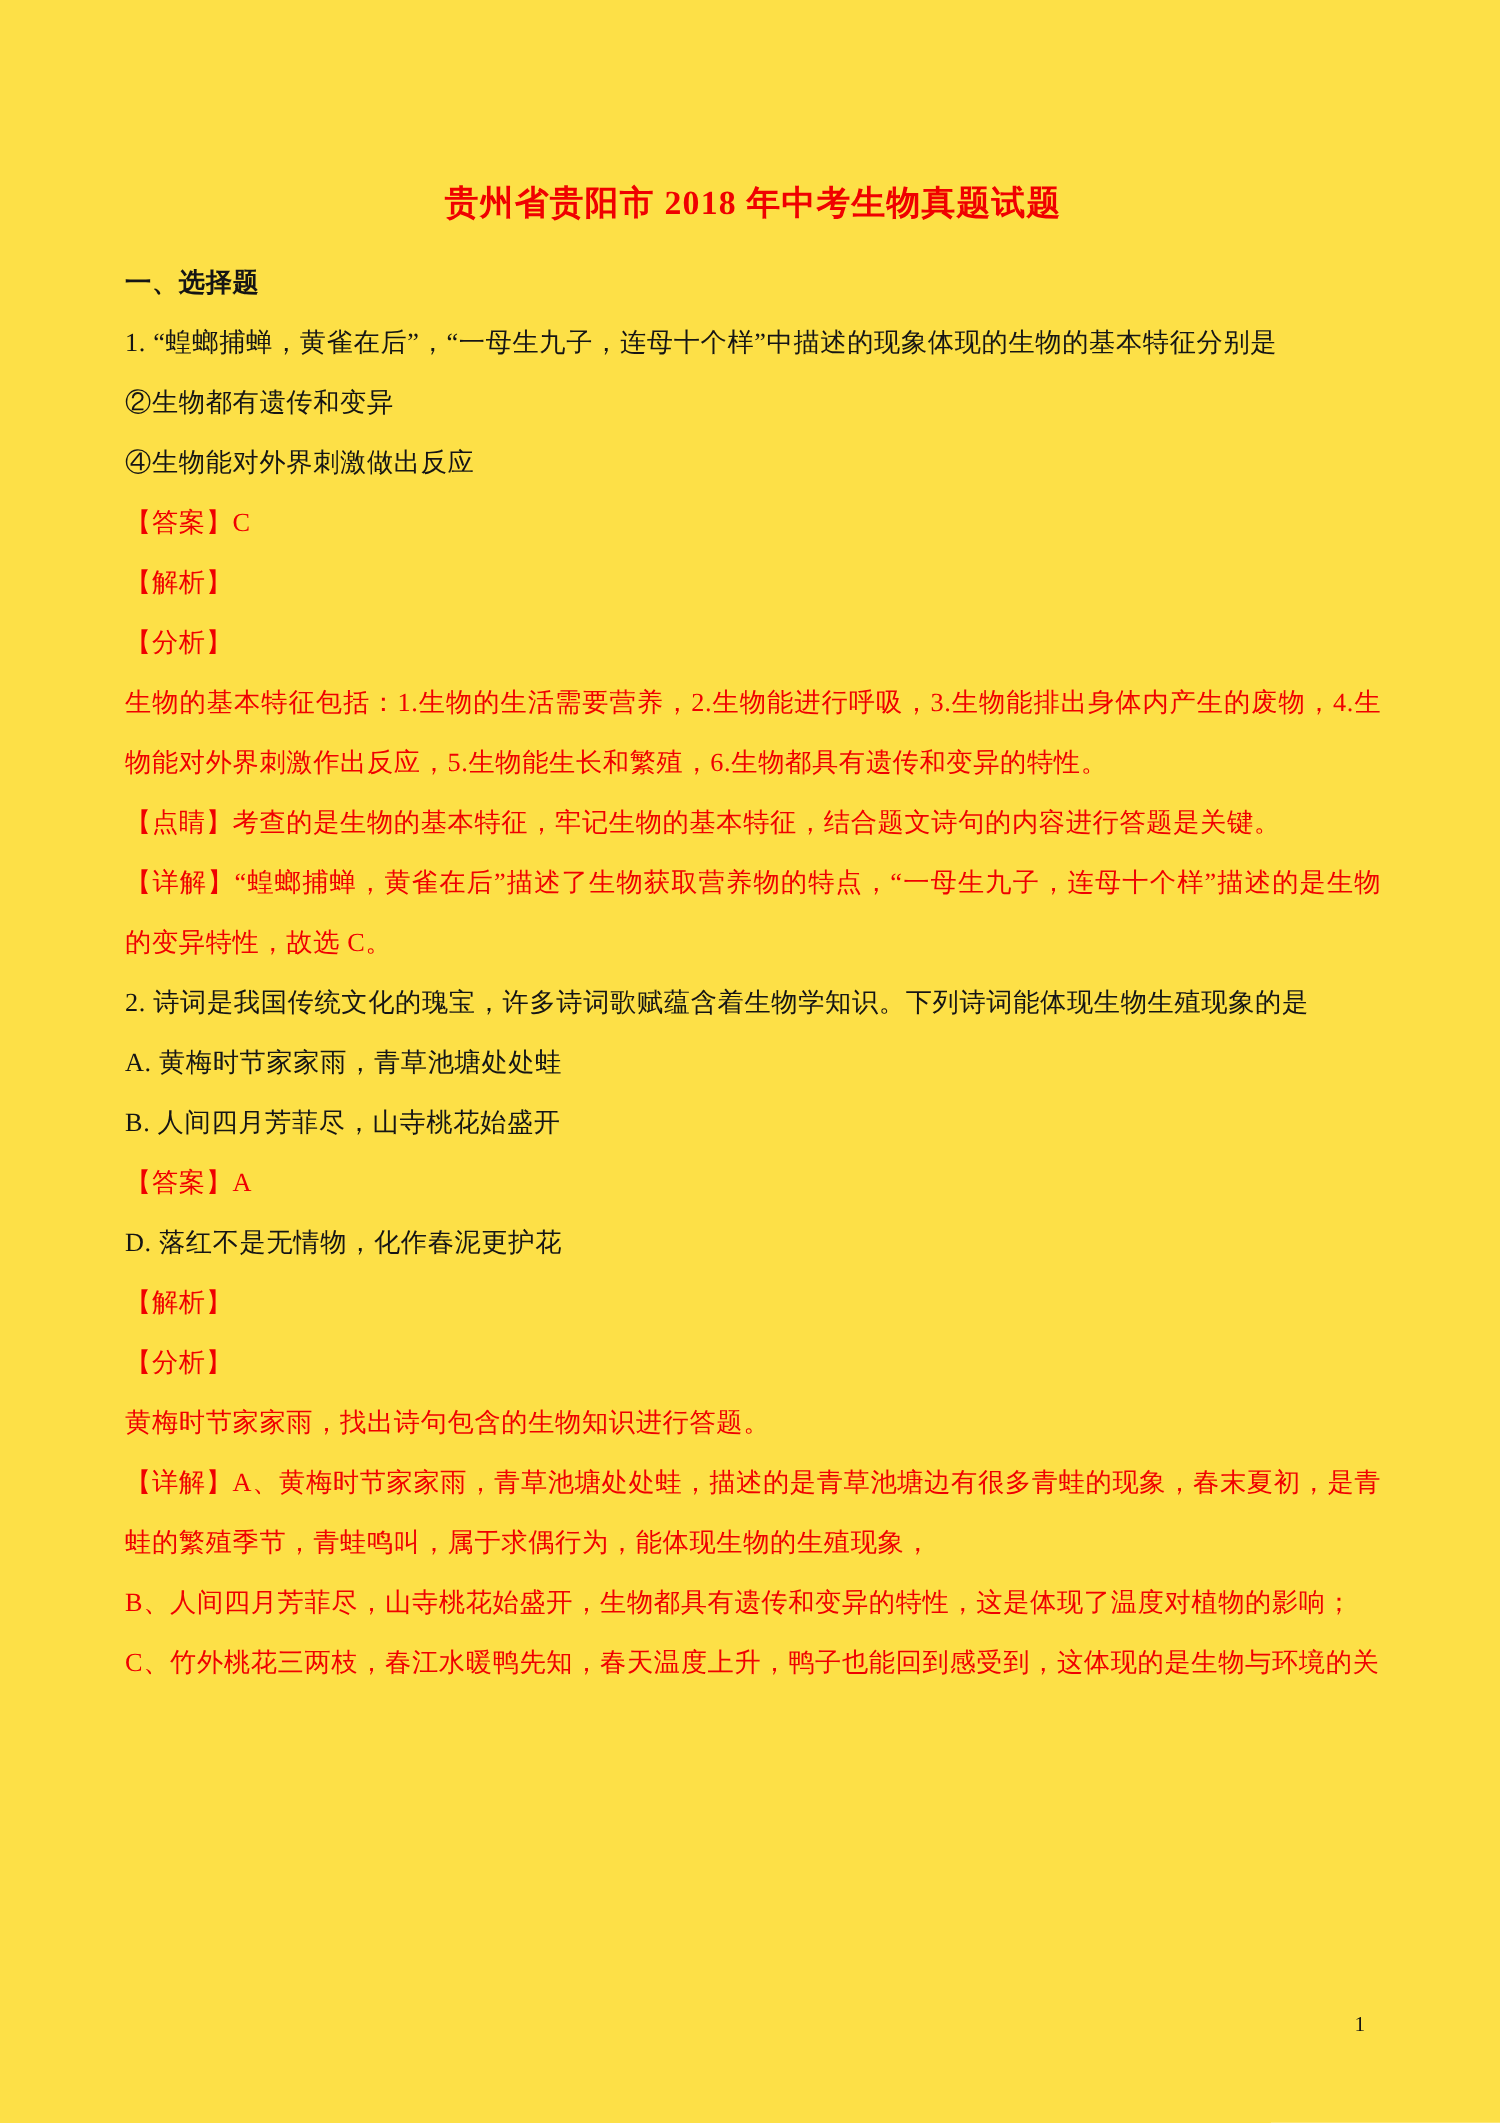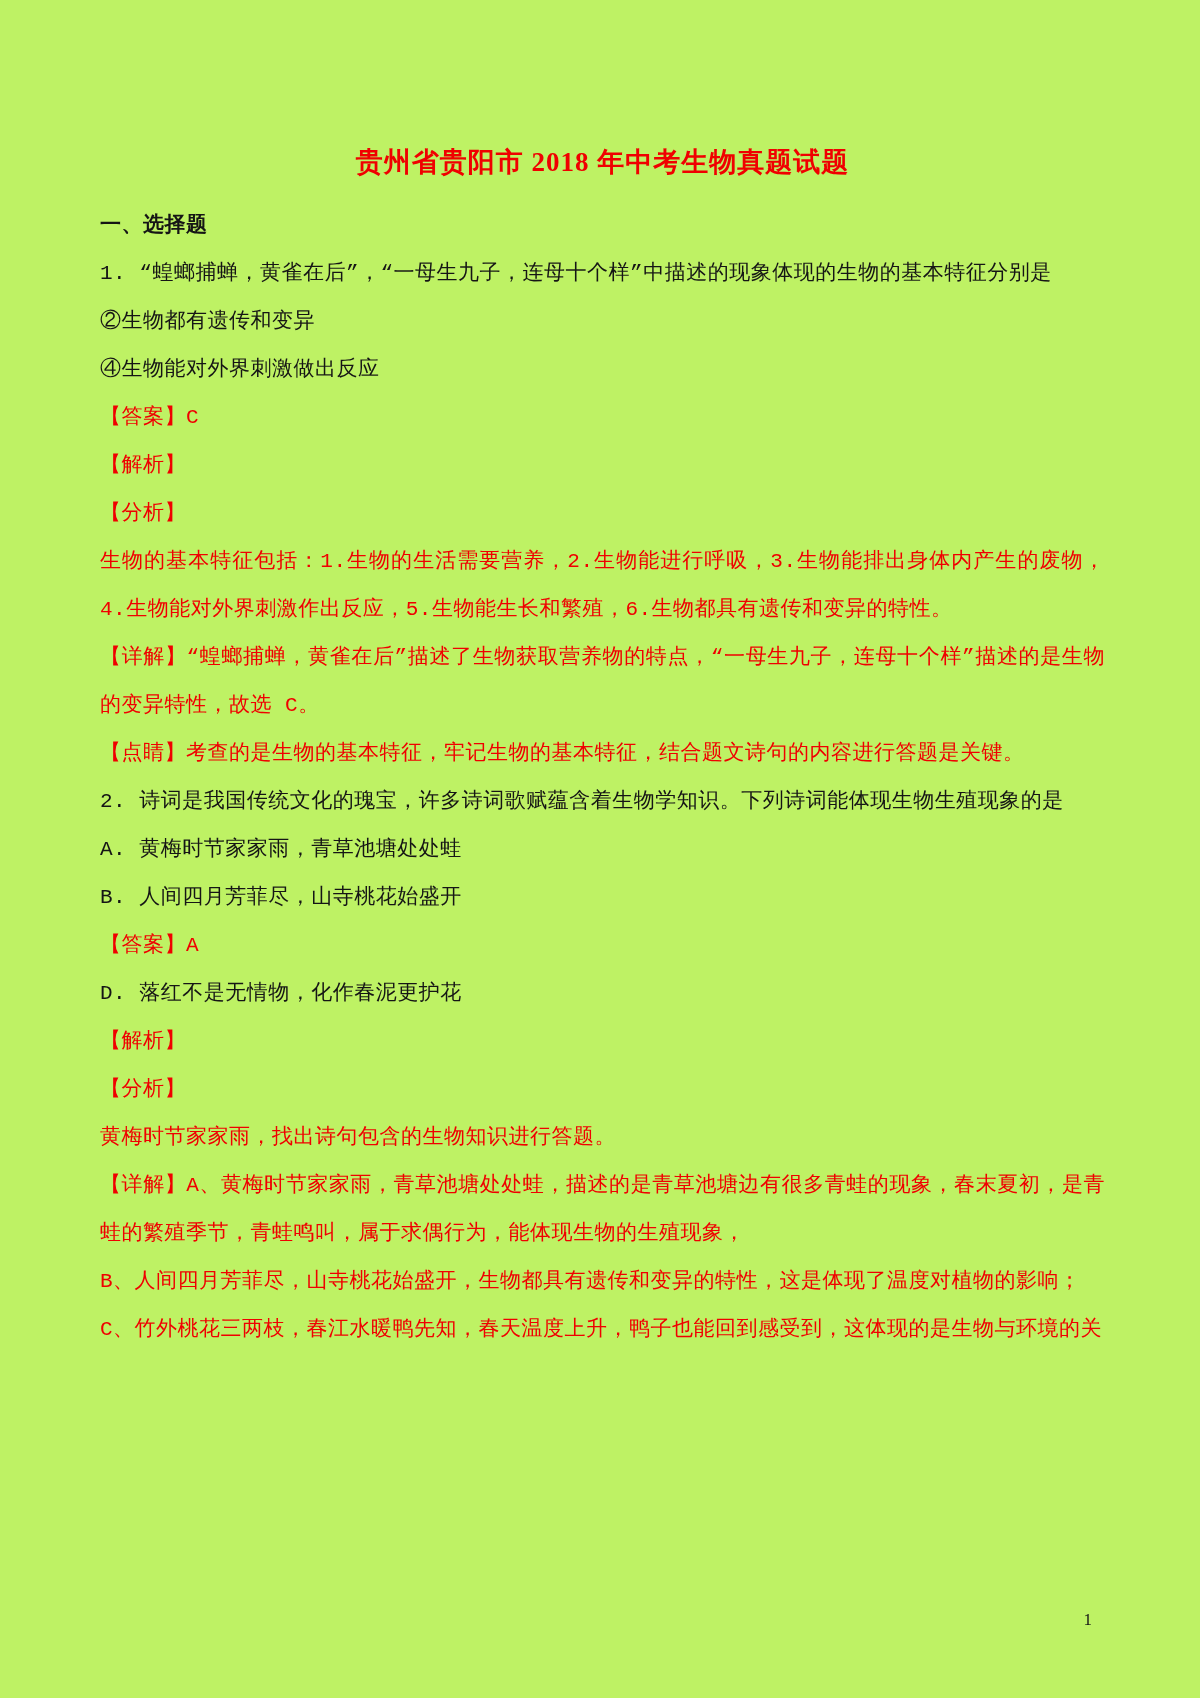--- a/index.html
+++ b/index.html
@@ -9,21 +9,21 @@
   html,body{margin:0;padding:0;}
   body{
     width:1200px;height:1698px;
     background:#ffffff;
     font-family:"Liberation Serif","DejaVu Serif",serif;
     position:relative;
     overflow:hidden;
   }
   .page{
     position:absolute;inset:0;
-    background:#bef264;
+    background:#fde047;
   }
   .content{
     position:absolute;
     left:100px;
     width:1005px;
     top:140px;
   }
   .doc-title{
     text-align:center;
     color:var(--red);
@@ -34,21 +34,20 @@
     letter-spacing:1px;
   }
   .para{
     margin:0;
     font-size:21px;
     line-height:48px;
     white-space:pre-wrap;
     text-align:justify;
     letter-spacing:0.5px;
     color:var(--ink);
-    font-family:Liberation Mono, monospace;
   }
   .para.heading{
     font-weight:bold;
     color:var(--ink);
   }
   .para.black{ color:var(--ink); }
   .para.red{ color:var(--red); }
   .page-number{
     position:absolute;
     top:1608px;
@@ -66,22 +65,22 @@
     <h1 class="doc-title">贵州省贵阳市 2018 年中考生物真题试题</h1>
     <div>
         <p class="para heading">一、选择题</p>
         <p class="para black">1. “蝗螂捕蝉，黄雀在后”，“一母生九子，连母十个样”中描述的现象体现的生物的基本特征分别是</p>
         <p class="para black">②生物都有遗传和变异</p>
         <p class="para black">④生物能对外界刺激做出反应</p>
         <p class="para red">【答案】C</p>
         <p class="para red">【解析】</p>
         <p class="para red">【分析】</p>
         <p class="para red">生物的基本特征包括：1.生物的生活需要营养，2.生物能进行呼吸，3.生物能排出身体内产生的废物，4.生物能对外界刺激作出反应，5.生物能生长和繁殖，6.生物都具有遗传和变异的特性。</p>
+        <p class="para red">【点睛】考查的是生物的基本特征，牢记生物的基本特征，结合题文诗句的内容进行答题是关键。</p>
         <p class="para red">【详解】“蝗螂捕蝉，黄雀在后”描述了生物获取营养物的特点，“一母生九子，连母十个样”描述的是生物的变异特性，故选 C。</p>
-        <p class="para red">【点睛】考查的是生物的基本特征，牢记生物的基本特征，结合题文诗句的内容进行答题是关键。</p>
         <p class="para black">2. 诗词是我国传统文化的瑰宝，许多诗词歌赋蕴含着生物学知识。下列诗词能体现生物生殖现象的是</p>
         <p class="para black">A. 黄梅时节家家雨，青草池塘处处蛙</p>
         <p class="para black">B. 人间四月芳菲尽，山寺桃花始盛开</p>
         <p class="para red">【答案】A</p>
         <p class="para black">D. 落红不是无情物，化作春泥更护花</p>
         <p class="para red">【解析】</p>
         <p class="para red">【分析】</p>
         <p class="para red">黄梅时节家家雨，找出诗句包含的生物知识进行答题。</p>
         <p class="para red">【详解】A、黄梅时节家家雨，青草池塘处处蛙，描述的是青草池塘边有很多青蛙的现象，春末夏初，是青蛙的繁殖季节，青蛙鸣叫，属于求偶行为，能体现生物的生殖现象，</p>
         <p class="para red">B、人间四月芳菲尽，山寺桃花始盛开，生物都具有遗传和变异的特性，这是体现了温度对植物的影响；</p>

